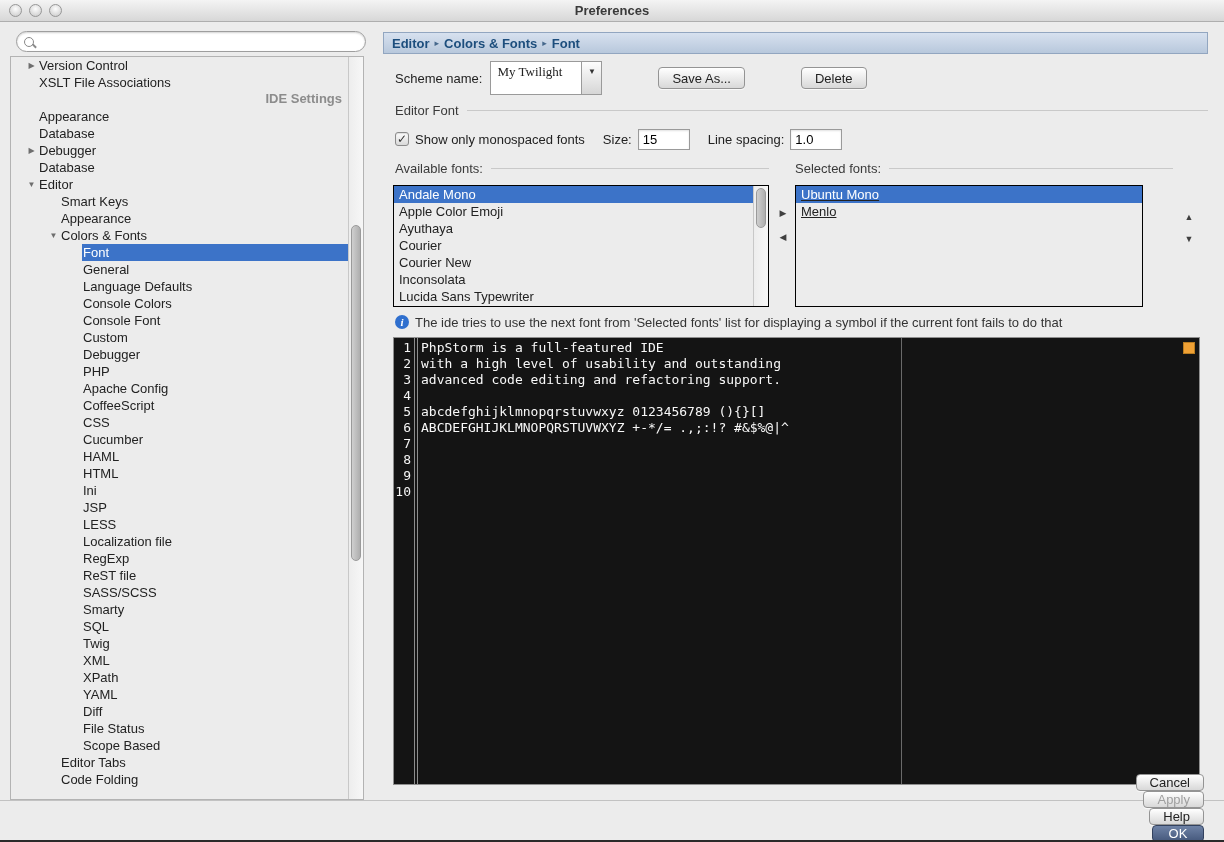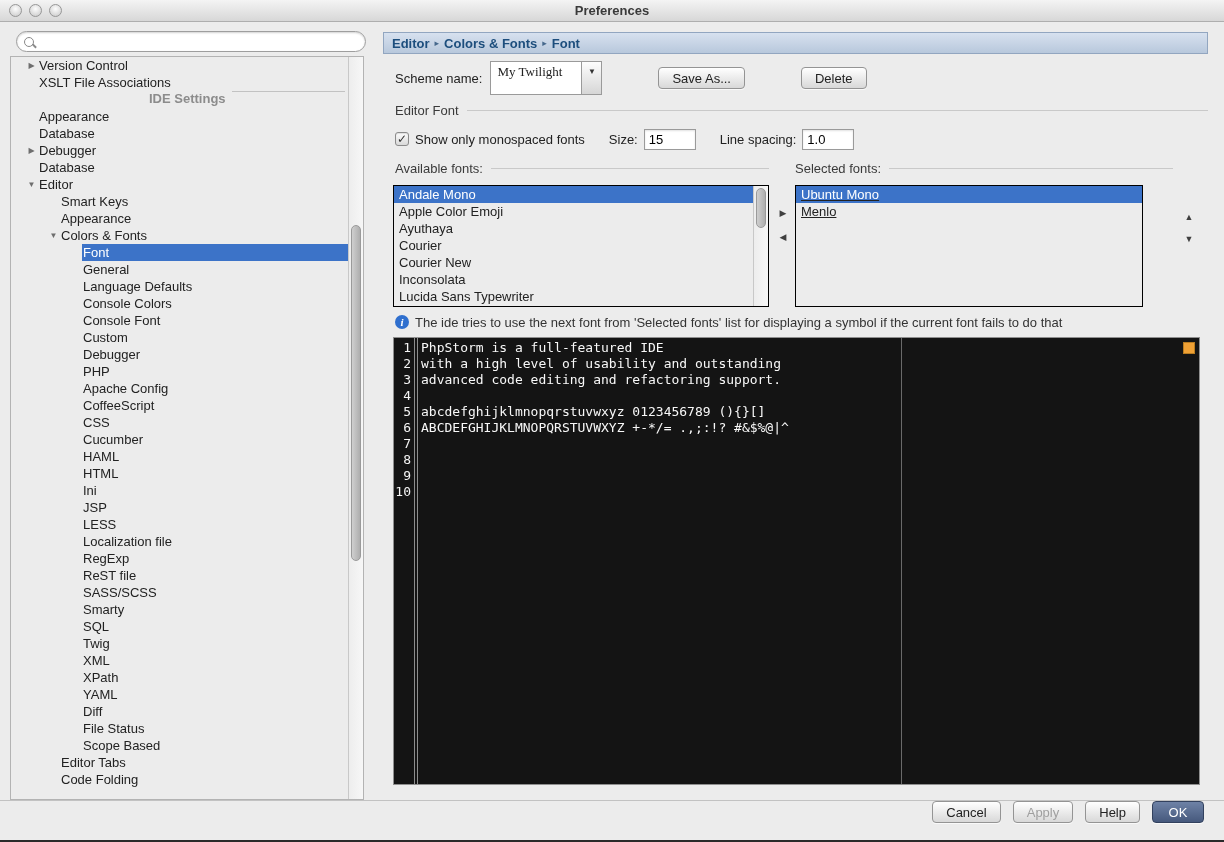--- a/index.html
+++ b/index.html
@@ -33,21 +33,21 @@
   .searchbox input { border:none; outline:none; flex:1; font-size:12px; background:transparent; }
 
   .tree-wrap { position:absolute; top:34px; left:10px; right:10px; bottom:0;
     border:1px solid #b3b3b3; background:#ececec; overflow:hidden; }
   .tree { position:absolute; top:0; left:0; right:15px; bottom:0; overflow:hidden; }
   .tree-row { display:flex; align-items:center; height:17px; line-height:17px; white-space:nowrap; }
   .tree-arrow { width:13px; flex:none; text-align:center; font-size:8px; color:#6e6e6e; }
   .tree-hl { flex:1; padding-left:1px; }
   .tree-row.selected .tree-hl { background:#3c73c8; color:#fff; }
   .lvl0 { padding-left:14px; } .lvl1 { padding-left:36px; } .lvl2 { padding-left:58px; }
-  .tree-section { height:17px; display:flex; align-items:flex-start; color:#8c8c8c; font-weight:bold; }
+  .tree-section { height:17px; display:flex; align-items:flex-end; color:#8c8c8c; font-weight:bold;flex-direction:column; }
   .tree-section .sec-label { margin-left:138px; padding-right:6px; }
   .tree-section .sec-line { flex:1; height:1px; background:#c2c2c2; margin-right:3px; }
 
   .vscroll { position:absolute; right:0; top:0; bottom:0; width:15px;
     background:linear-gradient(to right,#ededed,#f7f7f7); border-left:1px solid #c8c8c8; }
   .vscroll .thumb { position:absolute; left:2px; right:2px; border-radius:6px;
     background:linear-gradient(to right,#cfcfcf,#aeaeae); border:1px solid #9a9a9a; }
   .tree-thumb { top:168px; height:336px; }
   .list-thumb { top:2px; height:40px; }
 
@@ -75,21 +75,21 @@
   .group-hdr { position:absolute; top:80px; left:12px; right:16px; height:16px;
     display:flex; align-items:center; color:#3a3a3a; }
   .group-hdr .hline { flex:1; height:1px; background:#c9c9c9; margin-left:8px; }
 
   .check-row { position:absolute; top:106px; left:12px; height:22px;
     display:flex; align-items:center; }
   .checkbox { width:14px; height:14px; border:1px solid #8b8b8b; border-radius:3px;
     background:linear-gradient(#fdfdfd,#d9d9d9); margin-right:6px;
     text-align:center; font-size:12px; line-height:13px; color:#333; font-weight:bold;
     box-shadow:inset 0 1px 1px rgba(0,0,0,.12); }
-  .check-row .sp { margin-left:24px; margin-right:6px; }
+  .check-row .sp { margin-left:18px; margin-right:6px; }
   .num-field { width:52px; height:21px; border:1px solid #9a9a9a; background:#fff;
     padding:2px 4px; font-size:13px; font-family:inherit;
     box-shadow:inset 0 1px 2px rgba(0,0,0,.12); }
 
   .col-hdr { position:absolute; top:138px; height:16px; display:flex; align-items:center; color:#3a3a3a; }
   .col-hdr .hline { flex:1; height:1px; background:#c9c9c9; margin-left:8px; }
   .hdr-avail { left:12px; width:374px; }
   .hdr-sel   { left:412px; width:378px; }
 
   .font-list { position:absolute; top:163px; height:122px; border:1px solid #000000;
@@ -121,21 +121,21 @@
   .gutter-sep { width:4px; flex:none; border-left:1px solid #8d8d8d; border-right:1px solid #8d8d8d; }
   .code { flex:1; position:relative; padding:2px 0 0 3px; overflow:hidden; }
   .cl { height:16px; white-space:pre; }
   .margin-line { position:absolute; left:483px; top:0; bottom:0; width:1px; background:#6a6a6a; }
   .color-marker { position:absolute; right:4px; top:4px; width:12px; height:12px;
     background:#efa135; border:1px solid #b97c20; }
 
   
   .bottombar { position:absolute; left:0; right:0; bottom:0; height:42px;
     background:#ececec; border-top:1px solid #c2c2c2;
-    display:flex; align-items:flex-start; justify-content:flex-end; padding-right:20px; }
+    display:flex; align-items:flex-end; justify-content:flex-end; padding-right:20px;flex-direction:column; }
   .bottombar .mbtn { margin-right:0; margin-left:12px; min-width:52px; }
   .mbtn.disabled { color:#9f9f9f; }
   .mbtn.default { background:linear-gradient(#6e82a6,#46597d); border-color:#32415e; color:#fff; }
 </style>
 </head>
 <body>
 
 <div class="titlebar">
   <div class="traffic">
     <span class="light"></span>

